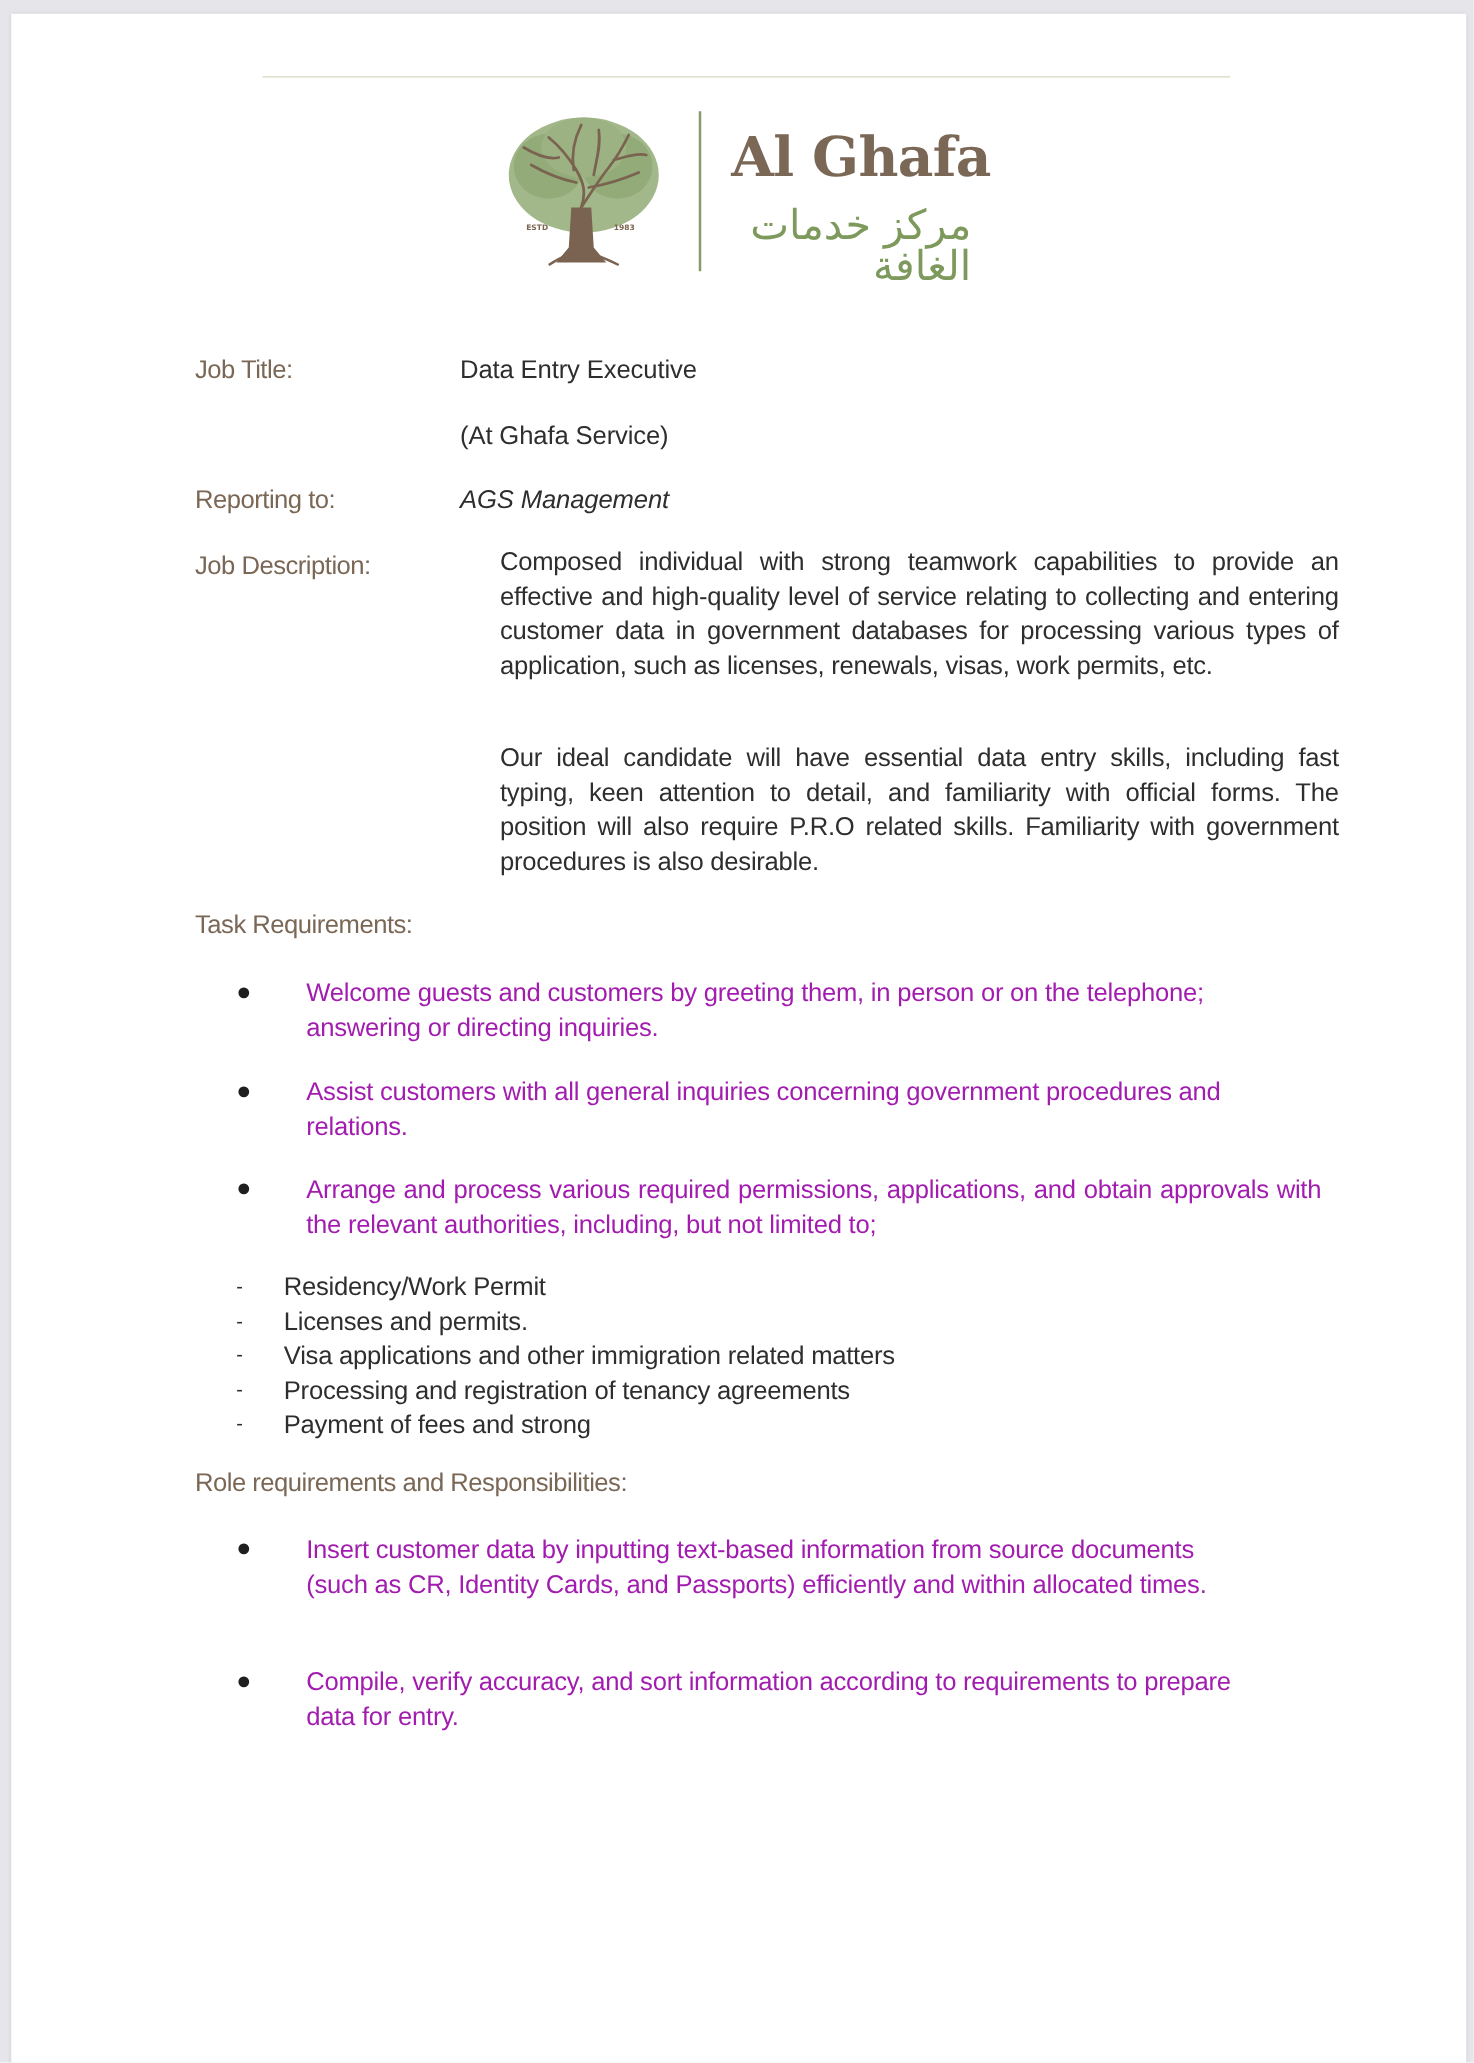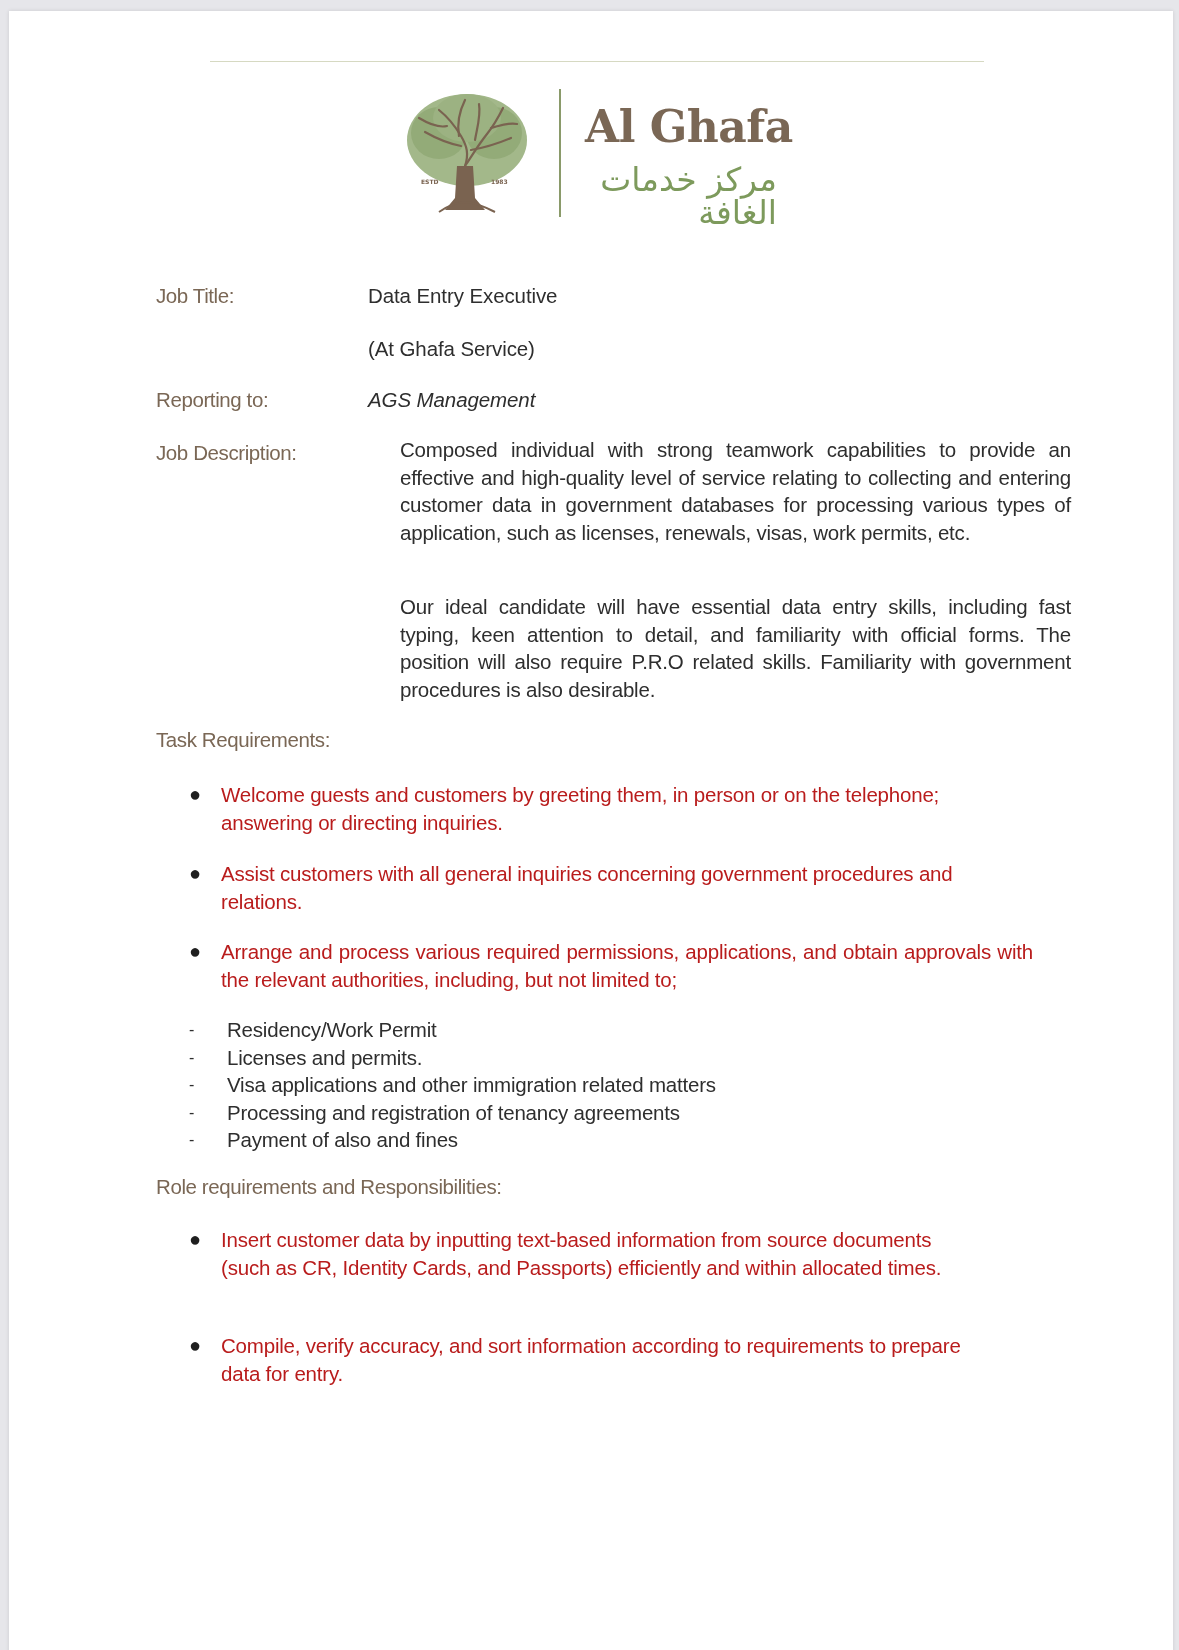--- a/index.html
+++ b/index.html
@@ -53,22 +53,22 @@
     text-align: justify; letter-spacing: -0.2px; margin-left: 32px;
   }
   .bullet-item {
     position: absolute; left: 180px; width: 850px;
   }
   .bullet-dot {
     position: absolute; left: 0; top: 0;
     font-size: 20px; color: #1f1f1f; line-height: 27.5px;
   }
   .bullet-text {
-    position: absolute; left: 32px; width: 812px;
-    font-size: 20.5px; line-height: 27.5px; color: #b91c1c;
+    position: absolute; left: 56px; width: 812px;
+    font-size: 20.5px; line-height: 27.5px; color: #a21caf;
     letter-spacing: -0.2px;
   }
   .justify { text-align: justify; }
   .dash-list { position: absolute; left: 180px; top: 1058px; width: 700px; }
   .dash-item { position: relative; height: 27.5px; }
   .dash-mark {
     position: absolute; left: 0; top: 0; font-size: 16px; color: #2e2e2e; line-height: 27.5px;
   }
   .dash-text {
     position: absolute; left: 38px; top: 0;
@@ -146,21 +146,21 @@
     <div class="dash-item">
       <span class="dash-mark">-</span>
       <span class="dash-text">Visa applications and other immigration related matters</span>
     </div>
     <div class="dash-item">
       <span class="dash-mark">-</span>
       <span class="dash-text">Processing and registration of tenancy agreements</span>
     </div>
     <div class="dash-item">
       <span class="dash-mark">-</span>
-      <span class="dash-text">Payment of also and fines</span>
+      <span class="dash-text">Payment of fees and strong</span>
     </div>
   </div>
 
   <div class="label" style="top:1164px;">Role requirements and Responsibilities:</div>
 
   <div class="bullet-item" style="top:1215px;">
     <span class="bullet-dot">●</span>
     <div class="bullet-text" style="width:760px;">Insert customer data by inputting text-based information from source documents (such as CR, Identity Cards, and Passports) efficiently and within allocated times.</div>
   </div>
   <div class="bullet-item" style="top:1321px;">

